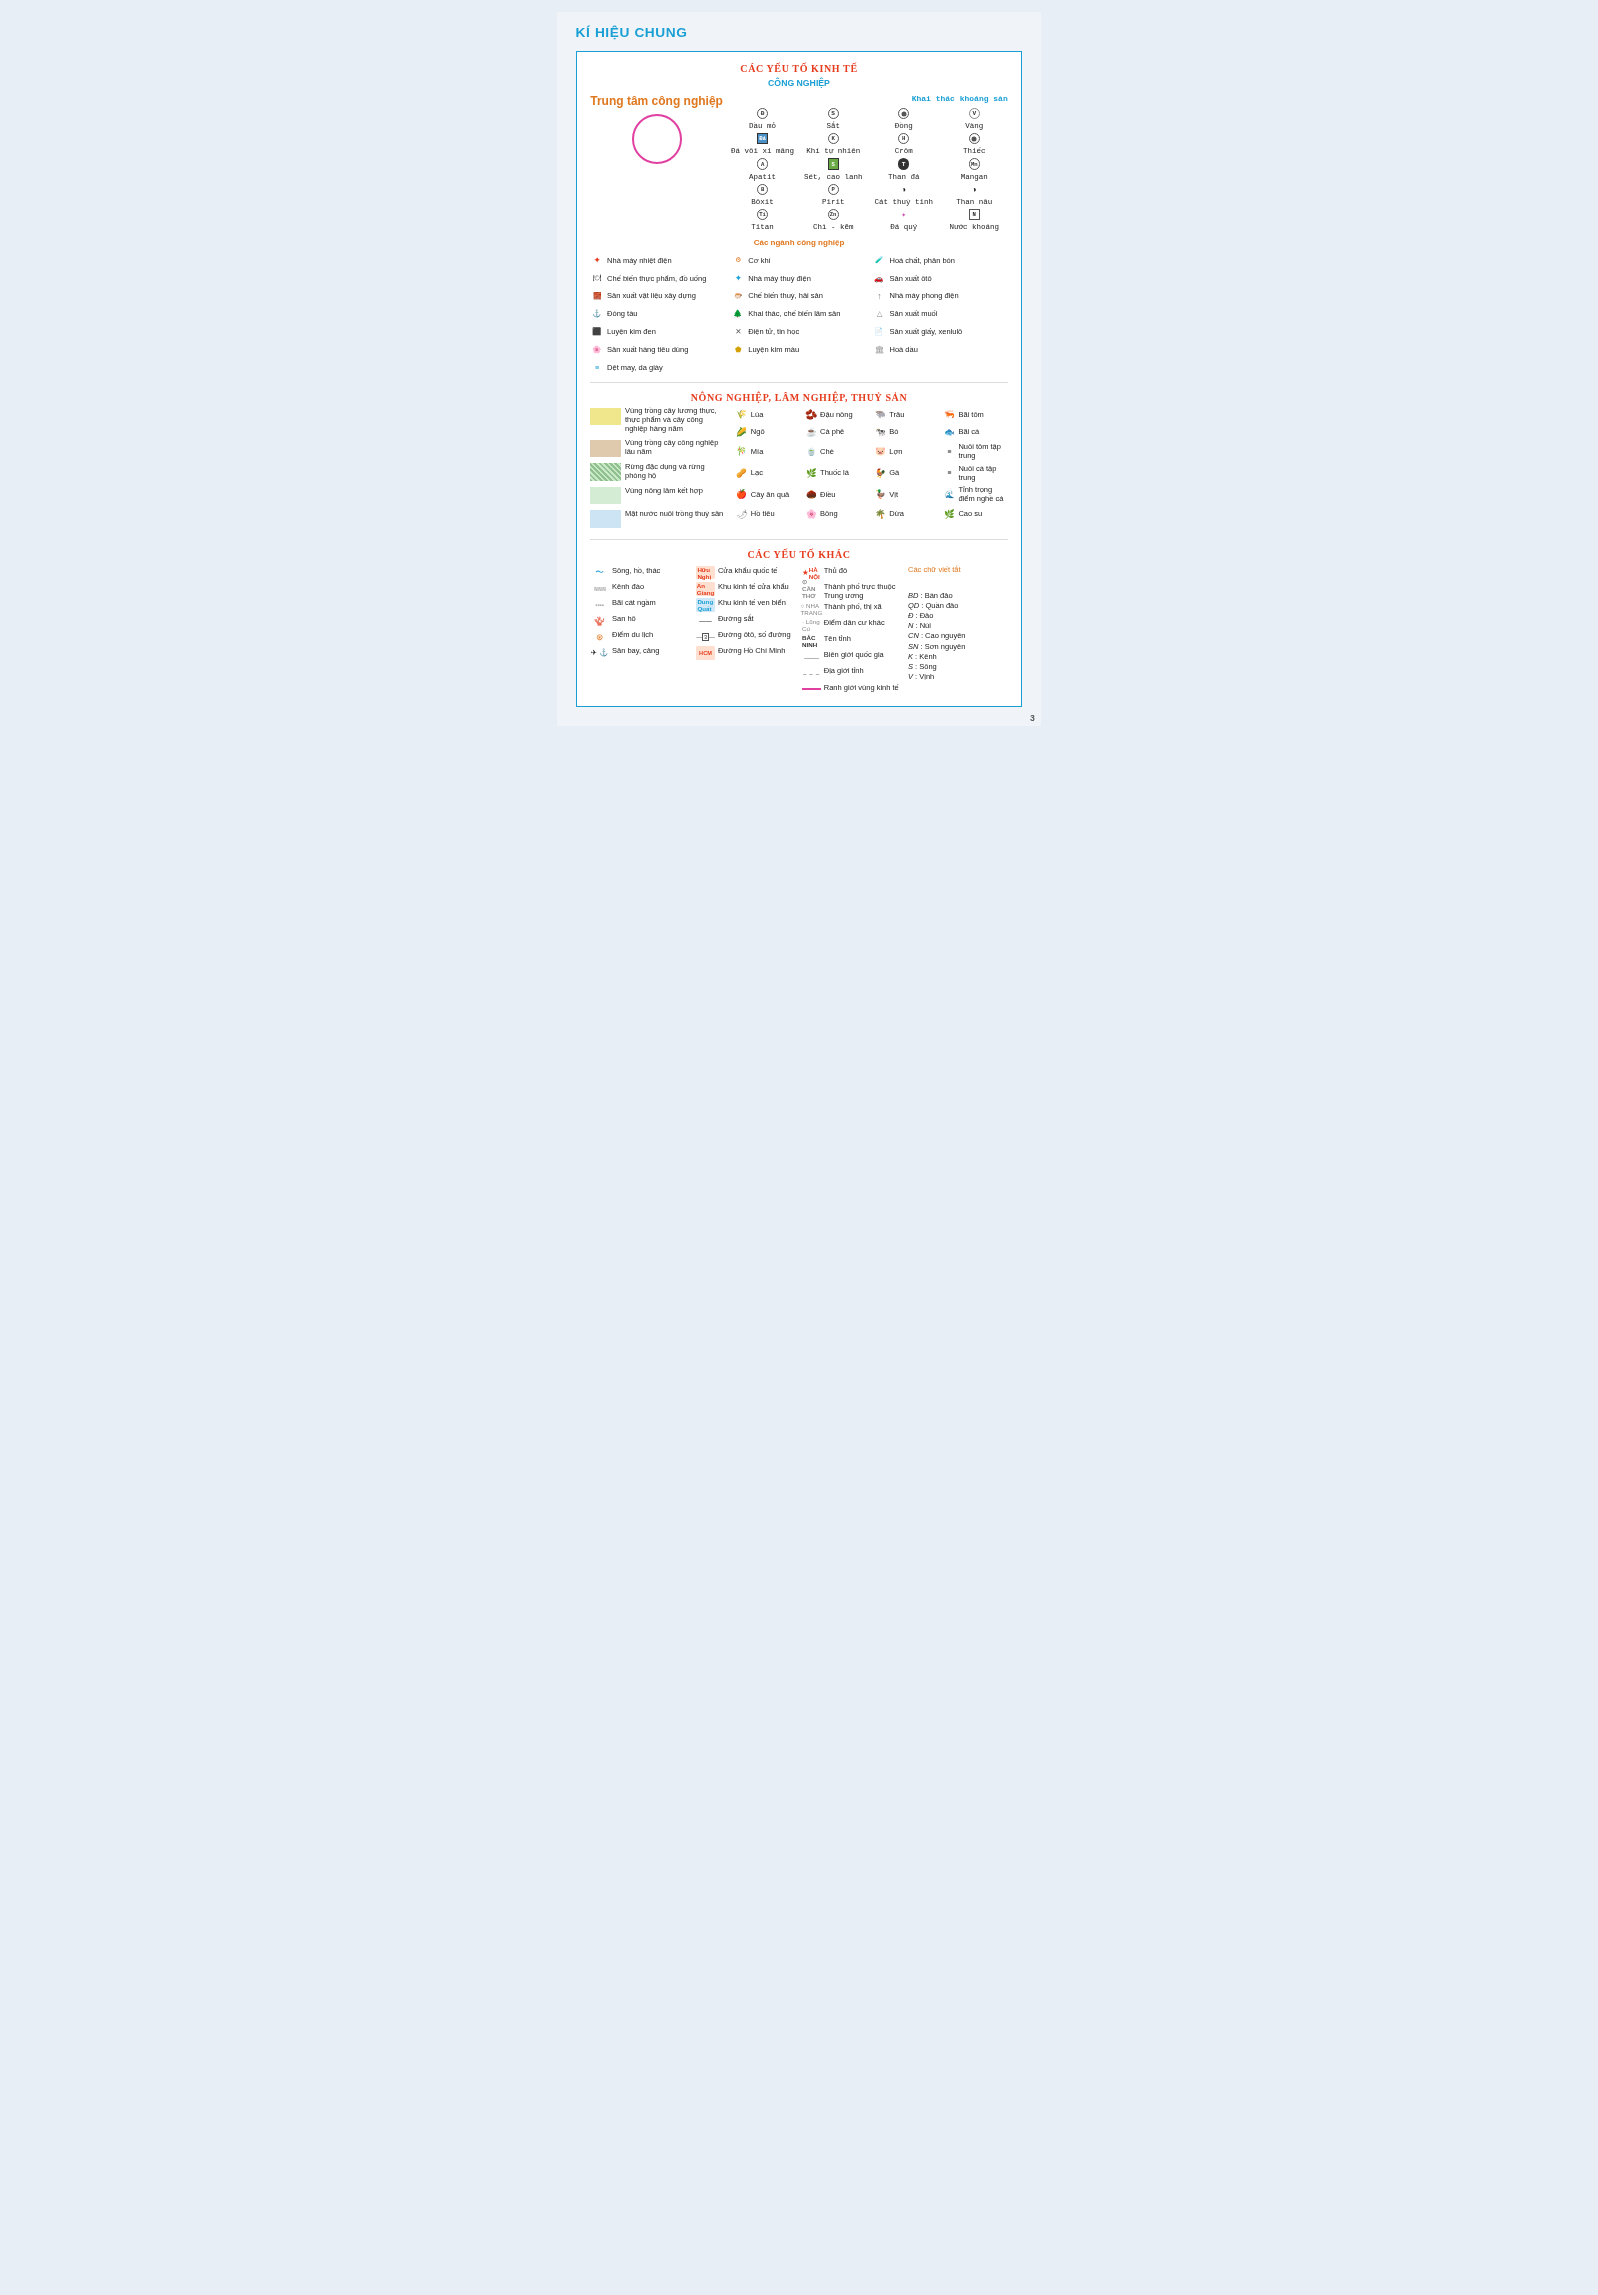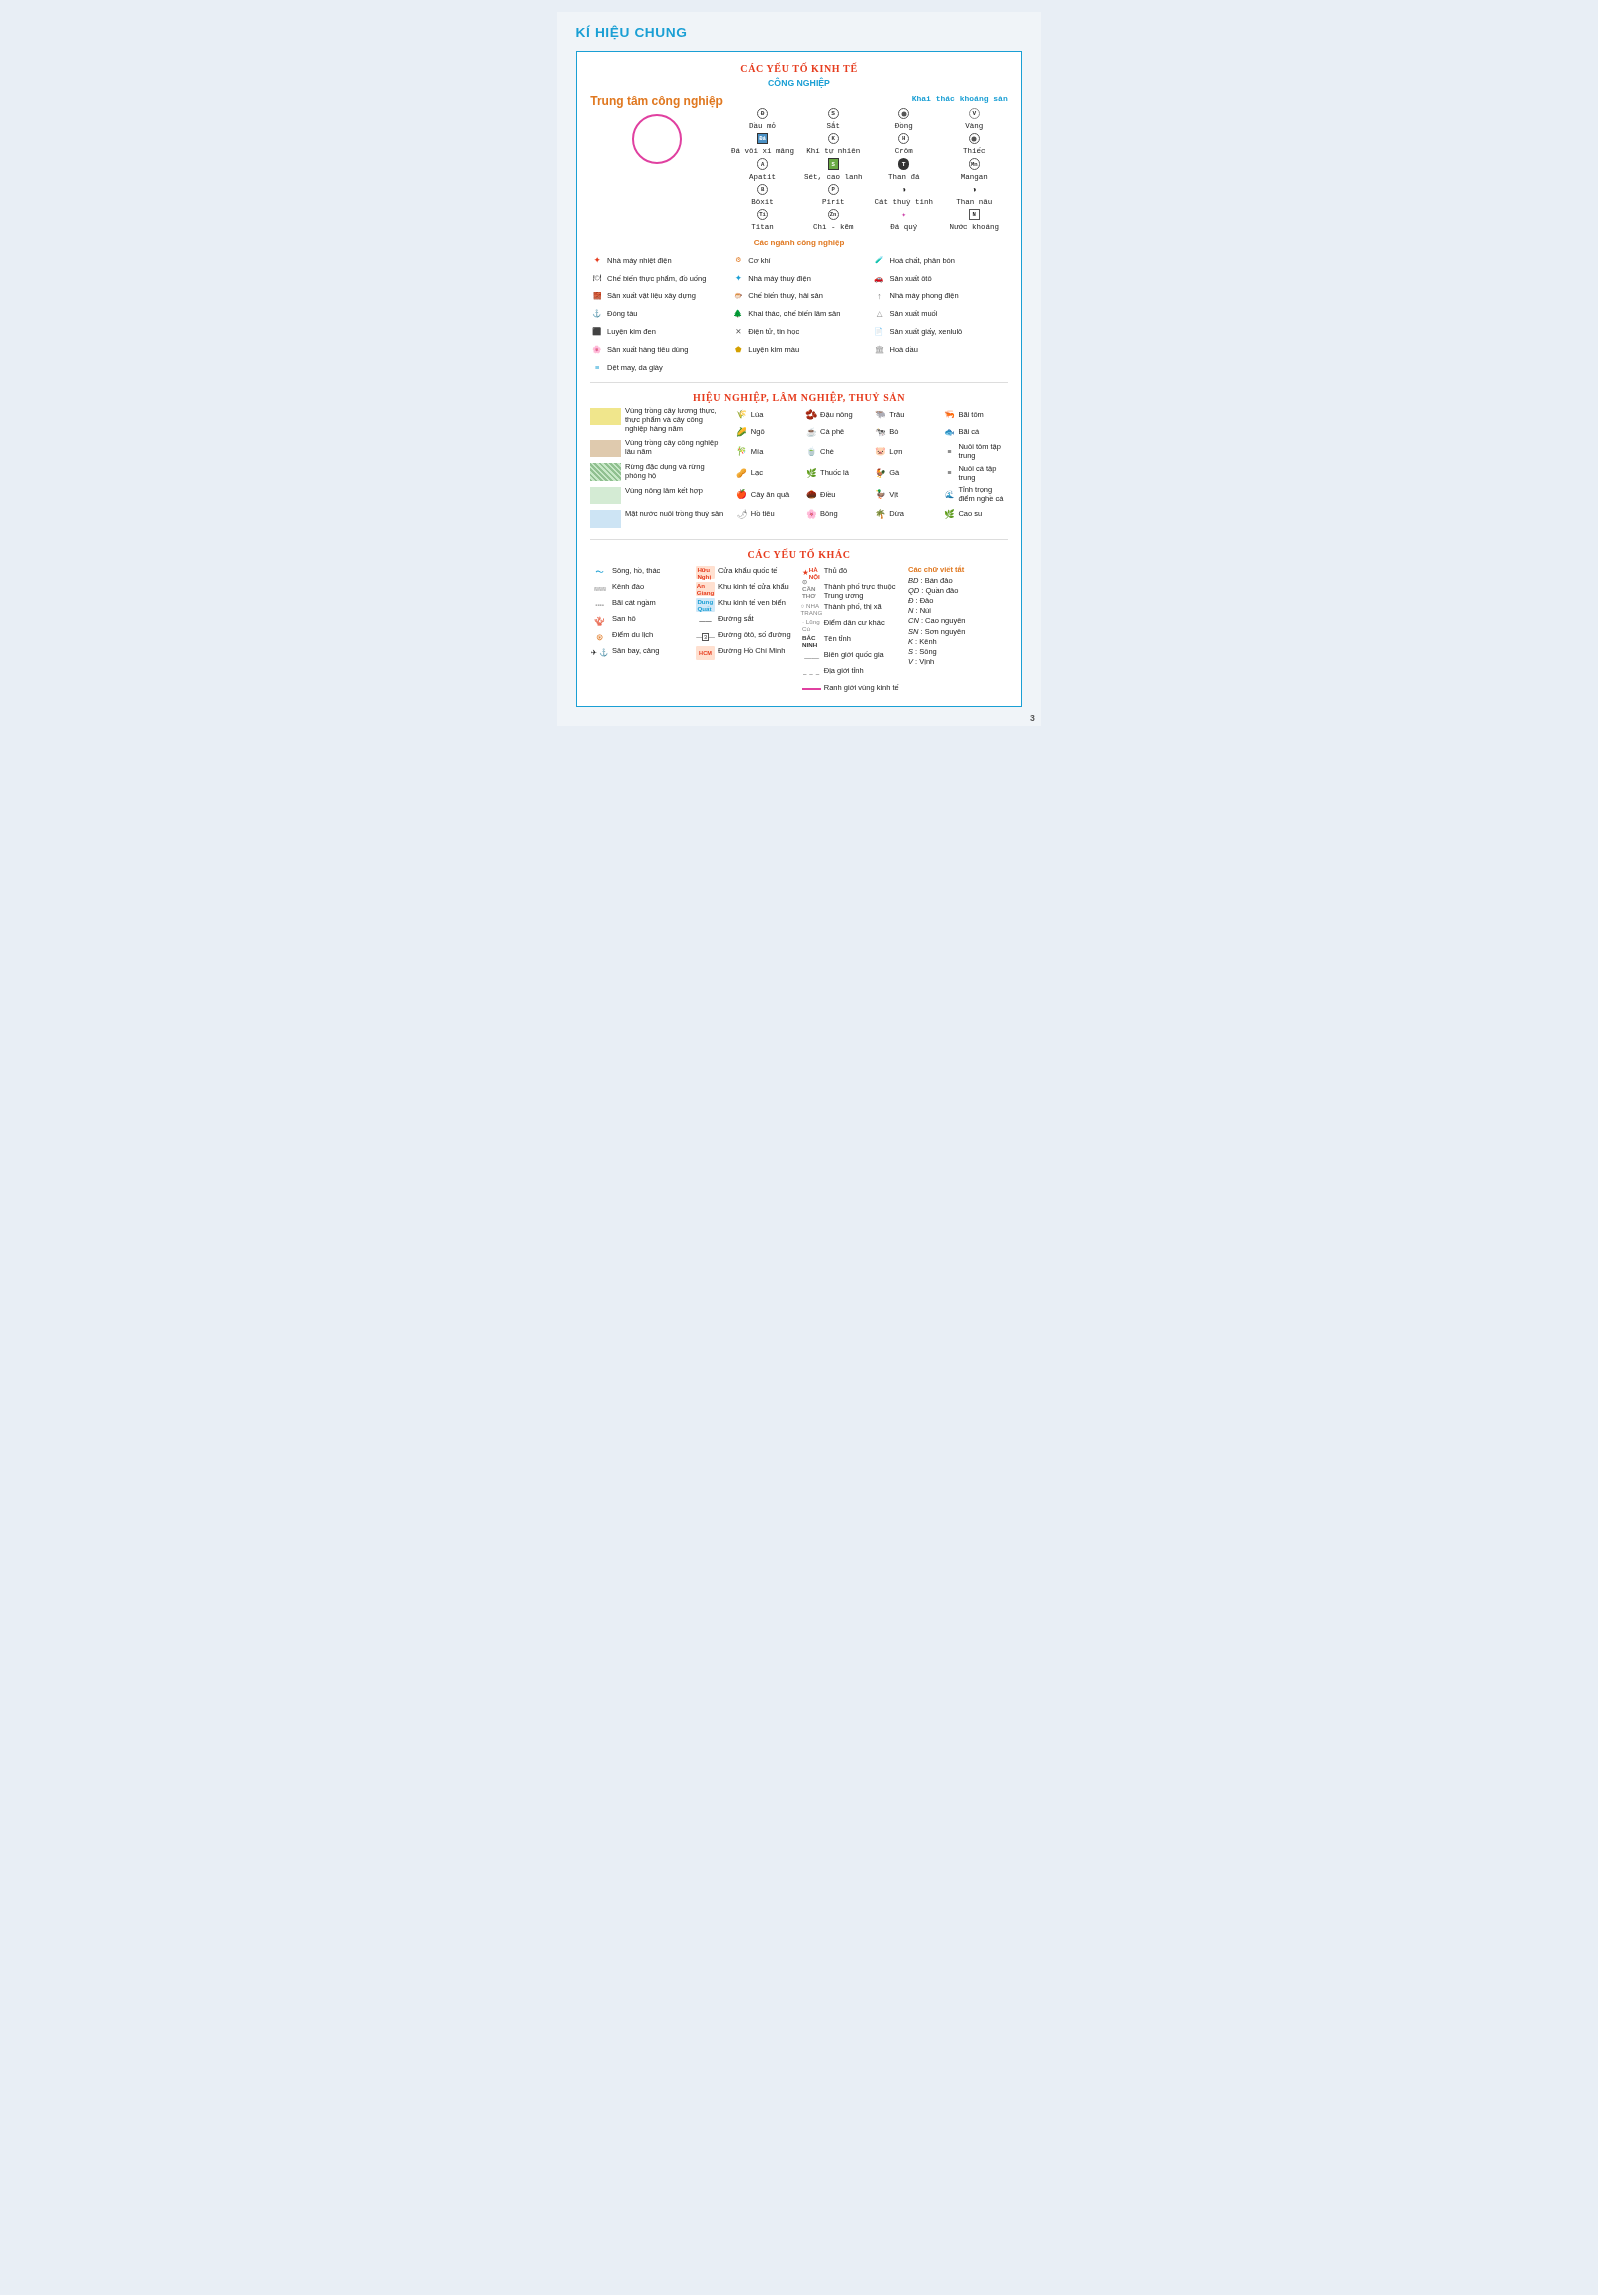--- a/index.html
+++ b/index.html
@@ -236,22 +236,22 @@
       align-items: center;
       justify-content: center;
       font-size: 7.5px;
       flex-shrink: 0;
     }
     .chu-viet-tat {
       font-size: 7.5px;
     }
     .chu-viet-tat-title {
       color: #e07820;
-      font-weight: bold;
-      margin-bottom: 2px;
+      font-weight: normal;
+      margin-bottom: 17px;
     }
     .cvt-item {
       margin-bottom: 1.2px;
     }
     .page-number {
       position: absolute;
       bottom: 3.1px;
       right: 6.2px;
       font-size: 8.7px;
       font-weight: bold;
@@ -503,21 +503,21 @@
           <span class="ind-icon" style="color:#1a9fd4; font-size:7.5px;">≡</span>
           <span>Dệt may, da giày</span>
         </div>
 
       </div>
     </div>
 
     <hr class="divider">
 
     <div class="nn-section">
-      <div class="section-title-red">HIỆU NGHIỆP, LÂM NGHIỆP, THUỶ SẢN</div>
+      <div class="section-title-red">NÔNG NGHIỆP, LÂM NGHIỆP, THUỶ SẢN</div>
 
       <div class="nn-content">
 
         <div class="nn-left">
 
           <div class="nn-zone-item">
             <div class="zone-box zone-yellow"></div>
             <span>Vùng trồng cây lương thực, thực phẩm và cây công nghiệp hàng năm</span>
           </div>
 

